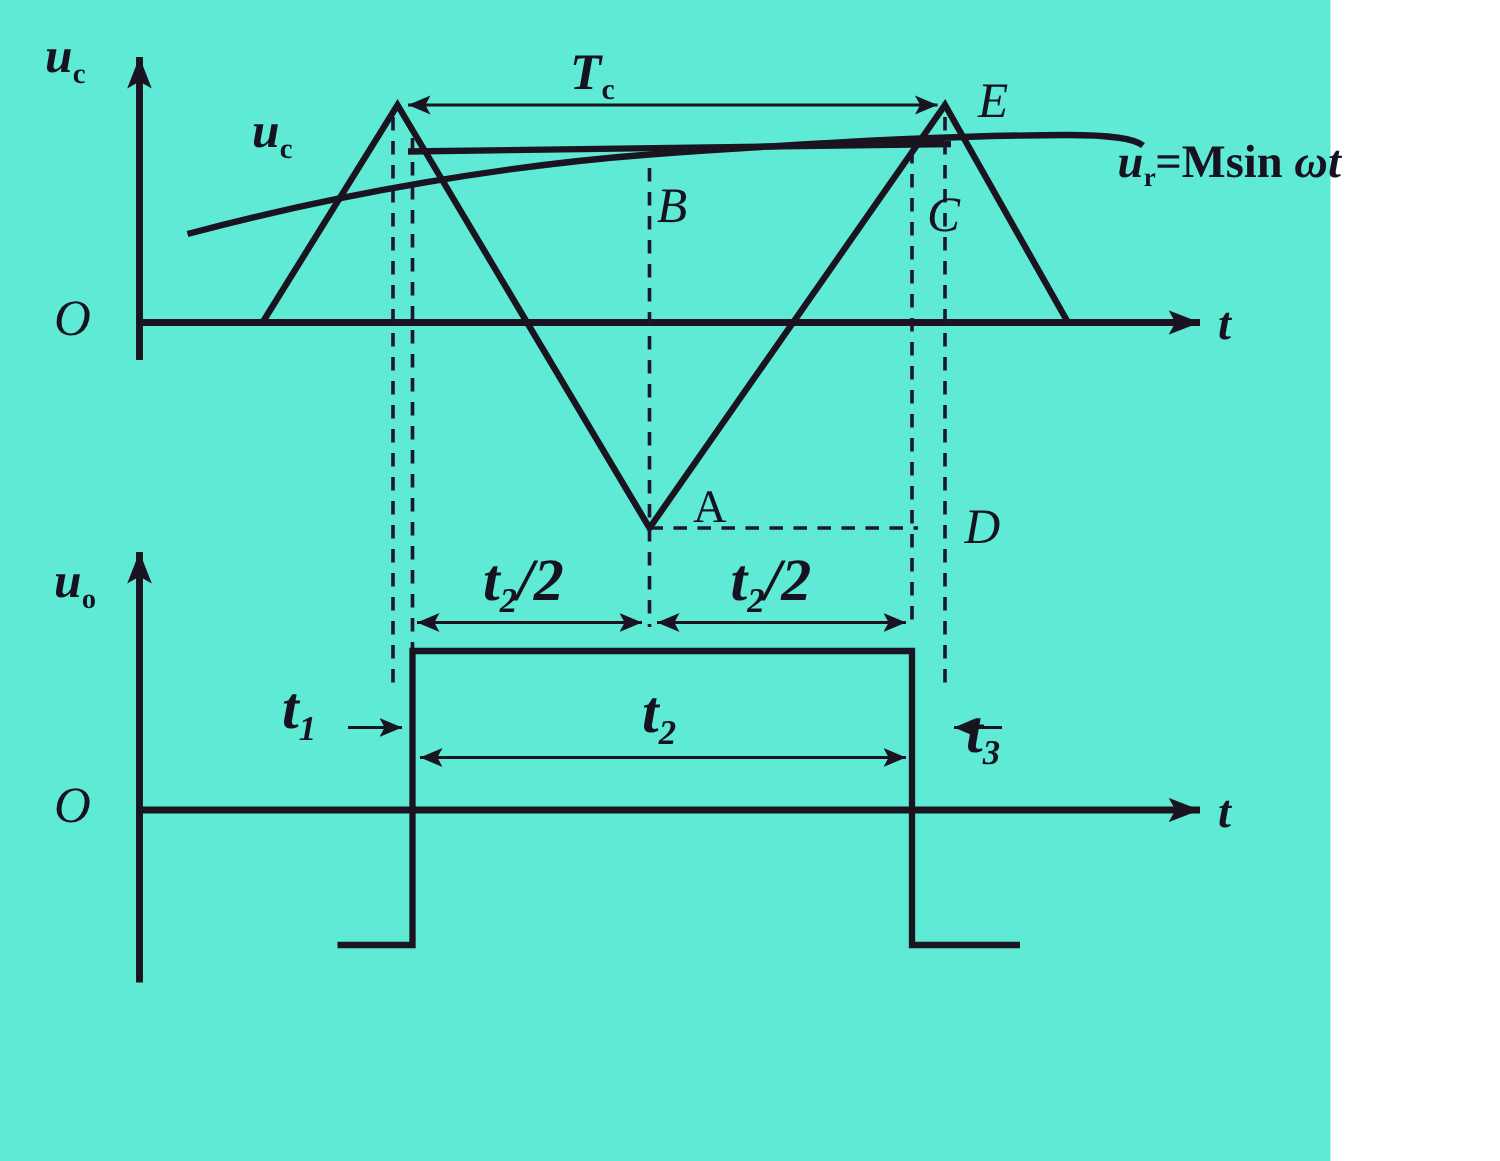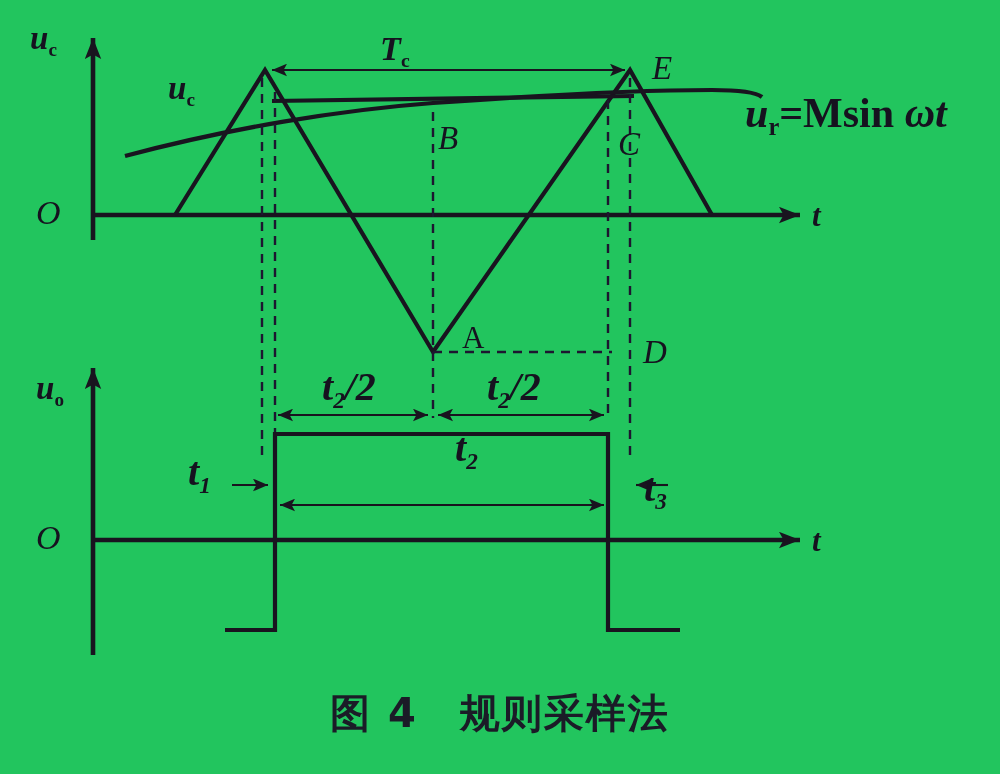--- a/index.html
+++ b/index.html
@@ -9,23 +9,23 @@
   }
   body {
     width: 1000px;
     height: 774px;
     font-family: "Liberation Serif", "DejaVu Serif", serif;
     color: #16121f;
     overflow: hidden;
   }
   #figure-root {
     position: relative;
-    width: 1000px;
+    width: 887px;
     height: 774px;
-    background: #22c55e;
+    background: #5eead4;
   }
   svg#diagram {
     position: absolute;
     left: 0;
     top: 0;
     width: 1000px;
     height: 774px;
     display: block;
   }
   .stroke-main {
@@ -96,21 +96,21 @@
     font-size: 31px;
     font-style: normal;
     font-weight: 400;
   }
   .dim-lbl {
     font-size: 40px;
     font-style: italic;
     font-weight: 700;
   }
   .eq-lbl {
-    font-size: 42px;
+    font-size: 31px;
     font-weight: 700;
     text-align: center;
   }
   .t-ax {
     font-size: 31px;
     font-style: italic;
     font-weight: 700;
   }
   .o-ax {
     font-size: 34px;
@@ -243,27 +243,26 @@
   <div class="lbl t-ax" style="left:812px; top:525px;">t</div>
 
   <div class="lbl dim-lbl" style="left:322px; top:367px;">
     <span class="ital">t</span><span class="sub-i">2</span><span class="ital">/2</span>
   </div>
 
   <div class="lbl dim-lbl" style="left:487px; top:367px;">
     <span class="ital">t</span><span class="sub-i">2</span><span class="ital">/2</span>
   </div>
 
-  <div class="lbl dim-lbl" style="left:428px; top:428px;margin-left:27px;">
+  <div class="lbl dim-lbl" style="left:428px; top:455px;">
     <span class="ital">t</span><span class="sub-i">2</span>
   </div>
 
   <div class="lbl dim-lbl" style="left:188px; top:452px;">
     <span class="ital">t</span><span class="sub-i">1</span>
   </div>
 
   <div class="lbl dim-lbl" style="left:644px; top:468px;">
     <span class="ital">t</span><span class="sub-i">3</span>
   </div>
 
-  <div class="caption">图 4　规则采样法</div>
 
 </div>
 
 </body></html>

